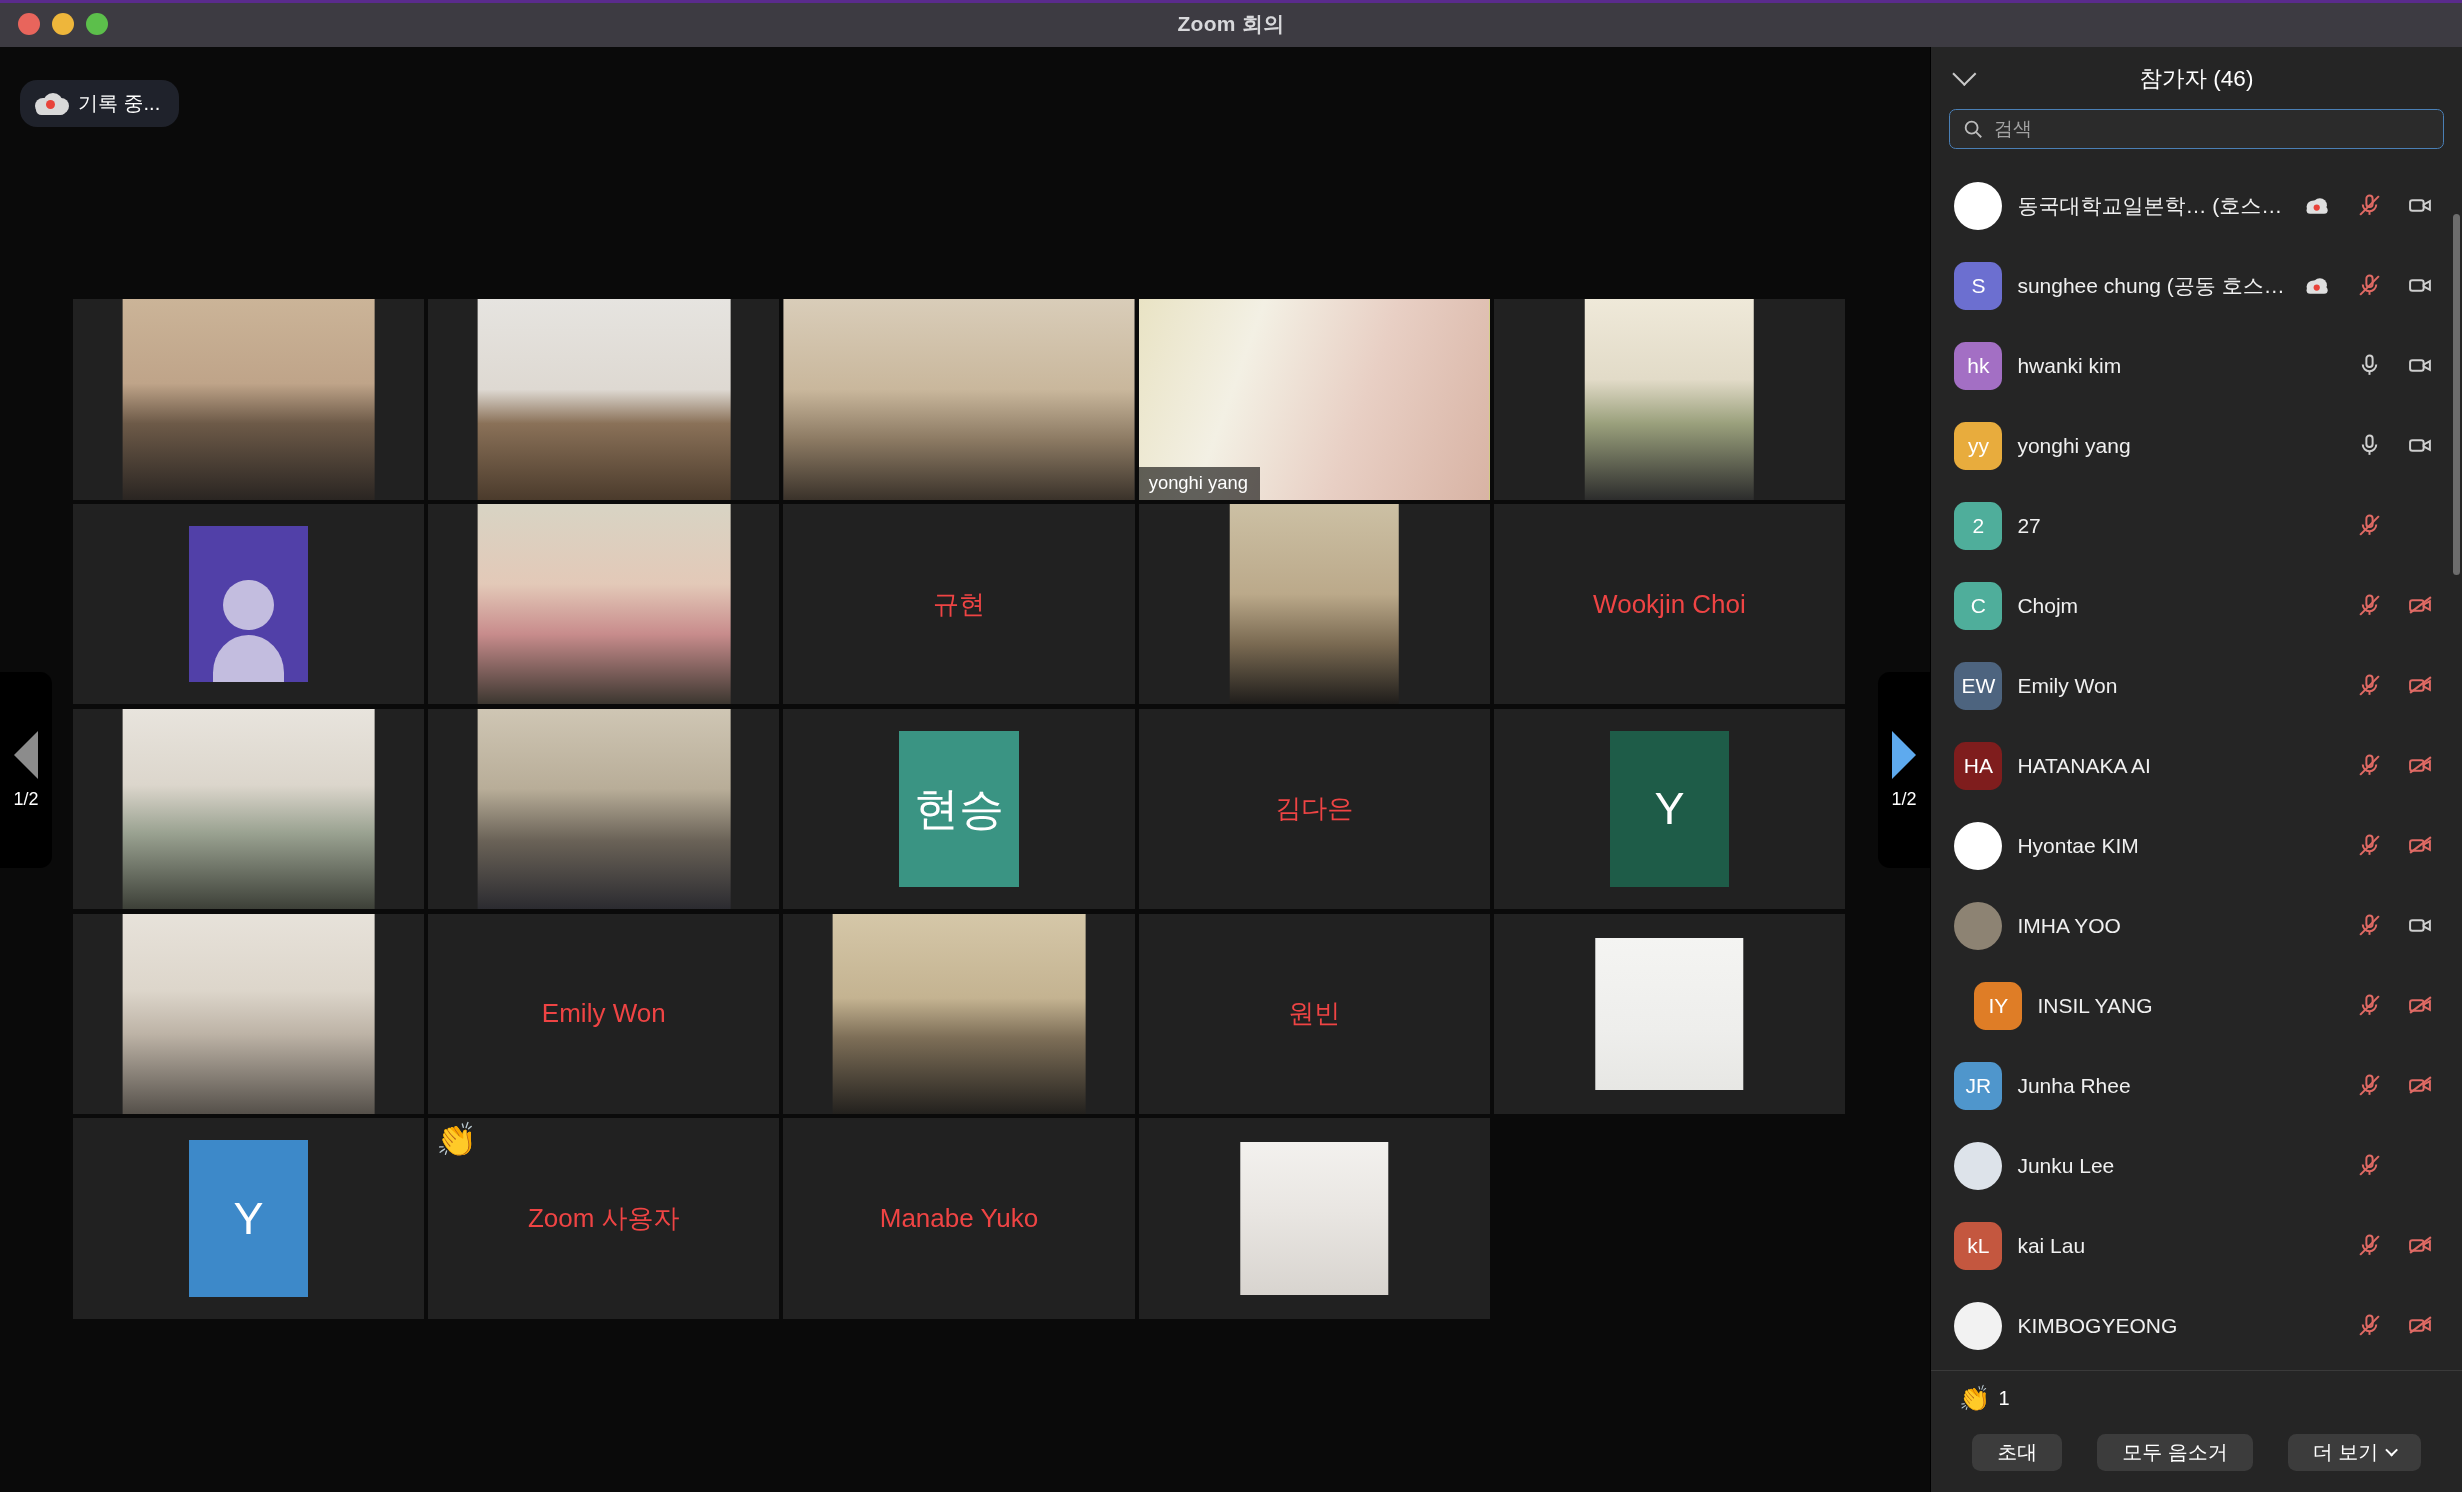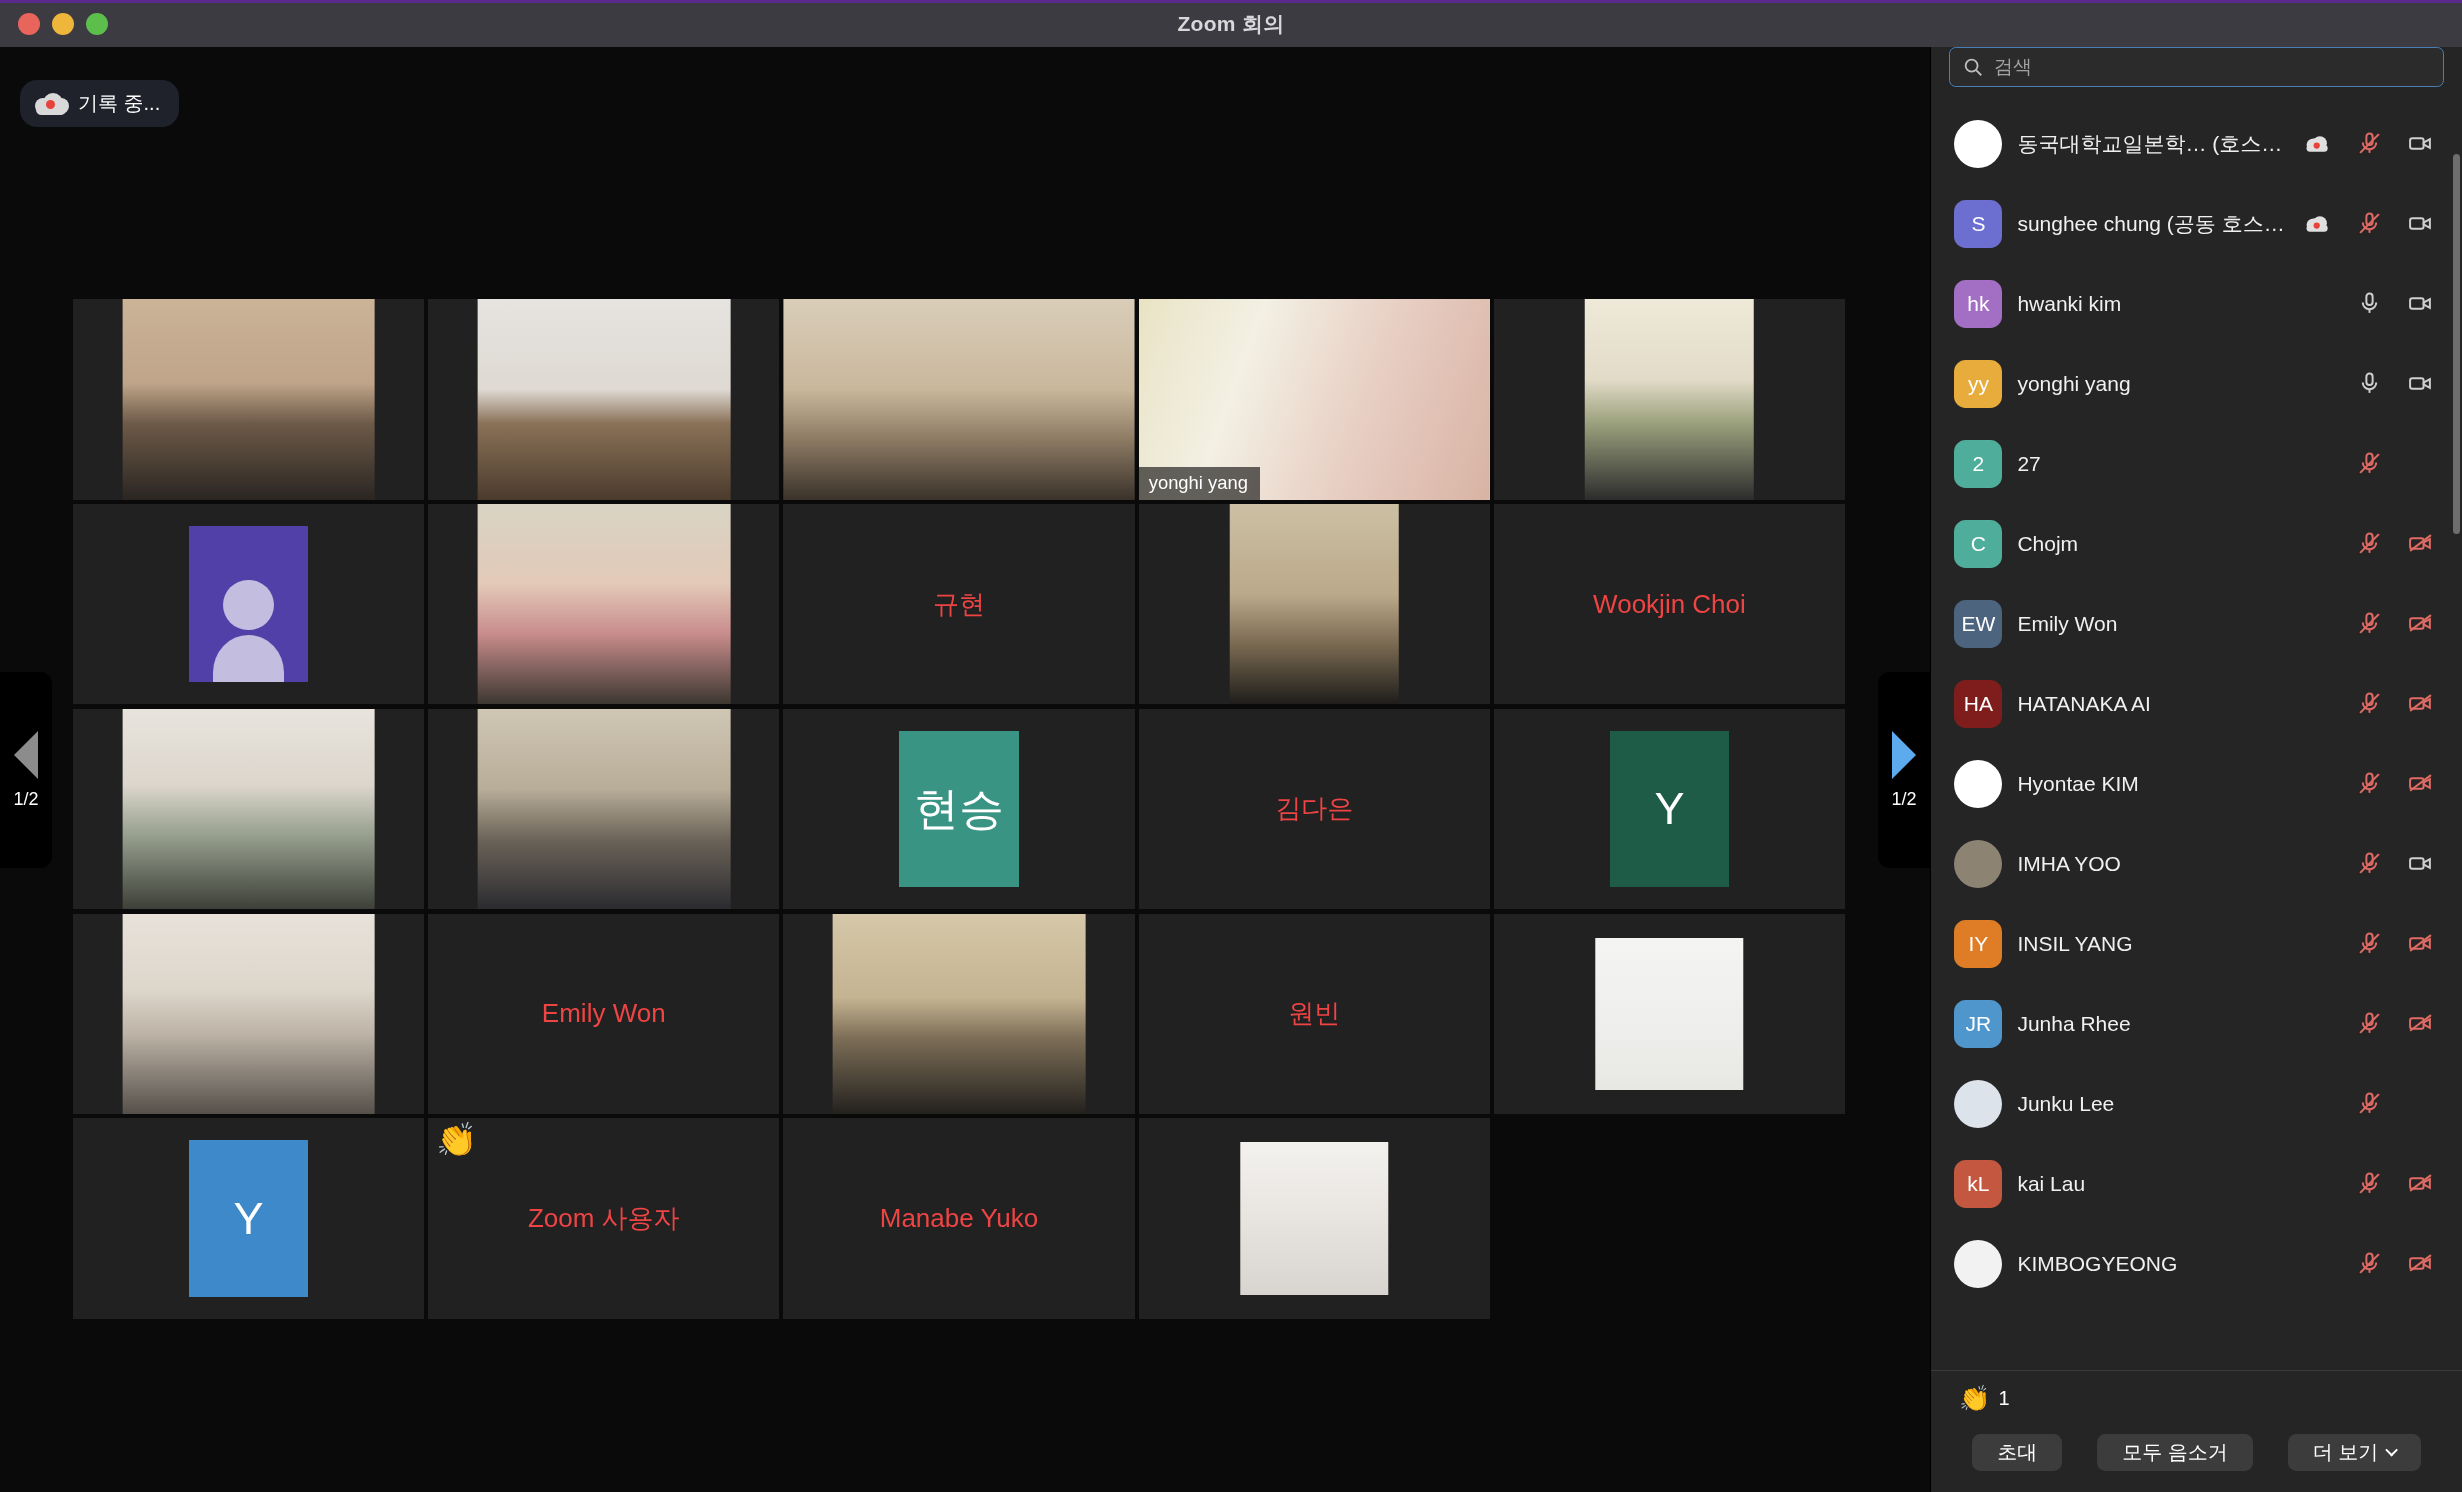--- a/index.html
+++ b/index.html
@@ -442,20 +442,24 @@
         <div class="pgnum">1/2</div>
       </div>
       <div class="pager right">
         <div class="arrow r"></div>
         <div class="pgnum">1/2</div>
       </div>
     </div>
 
     <div class="panel">
 
+      <div class="panel-header">
+        <div class="chev"></div>
+        <div class="panel-title">참가자 (46)</div>
+      </div>
 
       <div class="search-wrap">
         <div class="search-box">
           <svg width="22" height="22" viewBox="0 0 24 24" fill="none" stroke="#bdbdbd" stroke-width="2">
             <circle cx="10.5" cy="10.5" r="6.5"></circle>
               <line x1="15.4" y1="15.4" x2="21" y2="21"></line>
           </svg>
           <input class="search-input" type="text" placeholder="검색" style="">
         </div>
       </div>
@@ -669,21 +673,21 @@
                 </span>
                 <span class="islot">
                   <svg width="27" height="25" viewBox="0 0 24 24" fill="none" stroke="#cfcfcf" stroke-width="1.9">
                     <rect x="2" y="7" width="13" height="10" rx="2.2"></rect>
                     <path d="M15 11.2l6-3.4v8.4l-6-3.4z"></path>
                   </svg>
                 </span>
               </div>
             </div>
             <div class="prow">
-              <div class="pavatar" style="background: rgb(223, 125, 38);">IY</div>
+              <div class="pavatar" style="background: rgb(223, 125, 38); margin-left: 20px;">IY</div>
               <div class="pname">INSIL YANG</div>
               <div class="picons">
                 <span class="islot">
                   <svg width="25" height="25" viewBox="0 0 24 24" fill="none" stroke="#e06a64" stroke-width="1.9">
                     <rect x="9" y="2.5" width="6" height="11" rx="3"></rect>
                     <path d="M5.5 11a6.5 6.5 0 0 0 13 0"></path>
                     <line x1="12" y1="17.5" x2="12" y2="21"></line>
                     <line x1="3" y1="21" x2="21" y2="3" stroke="#e06a64" stroke-width="2"></line>
                   </svg>
                 </span>

